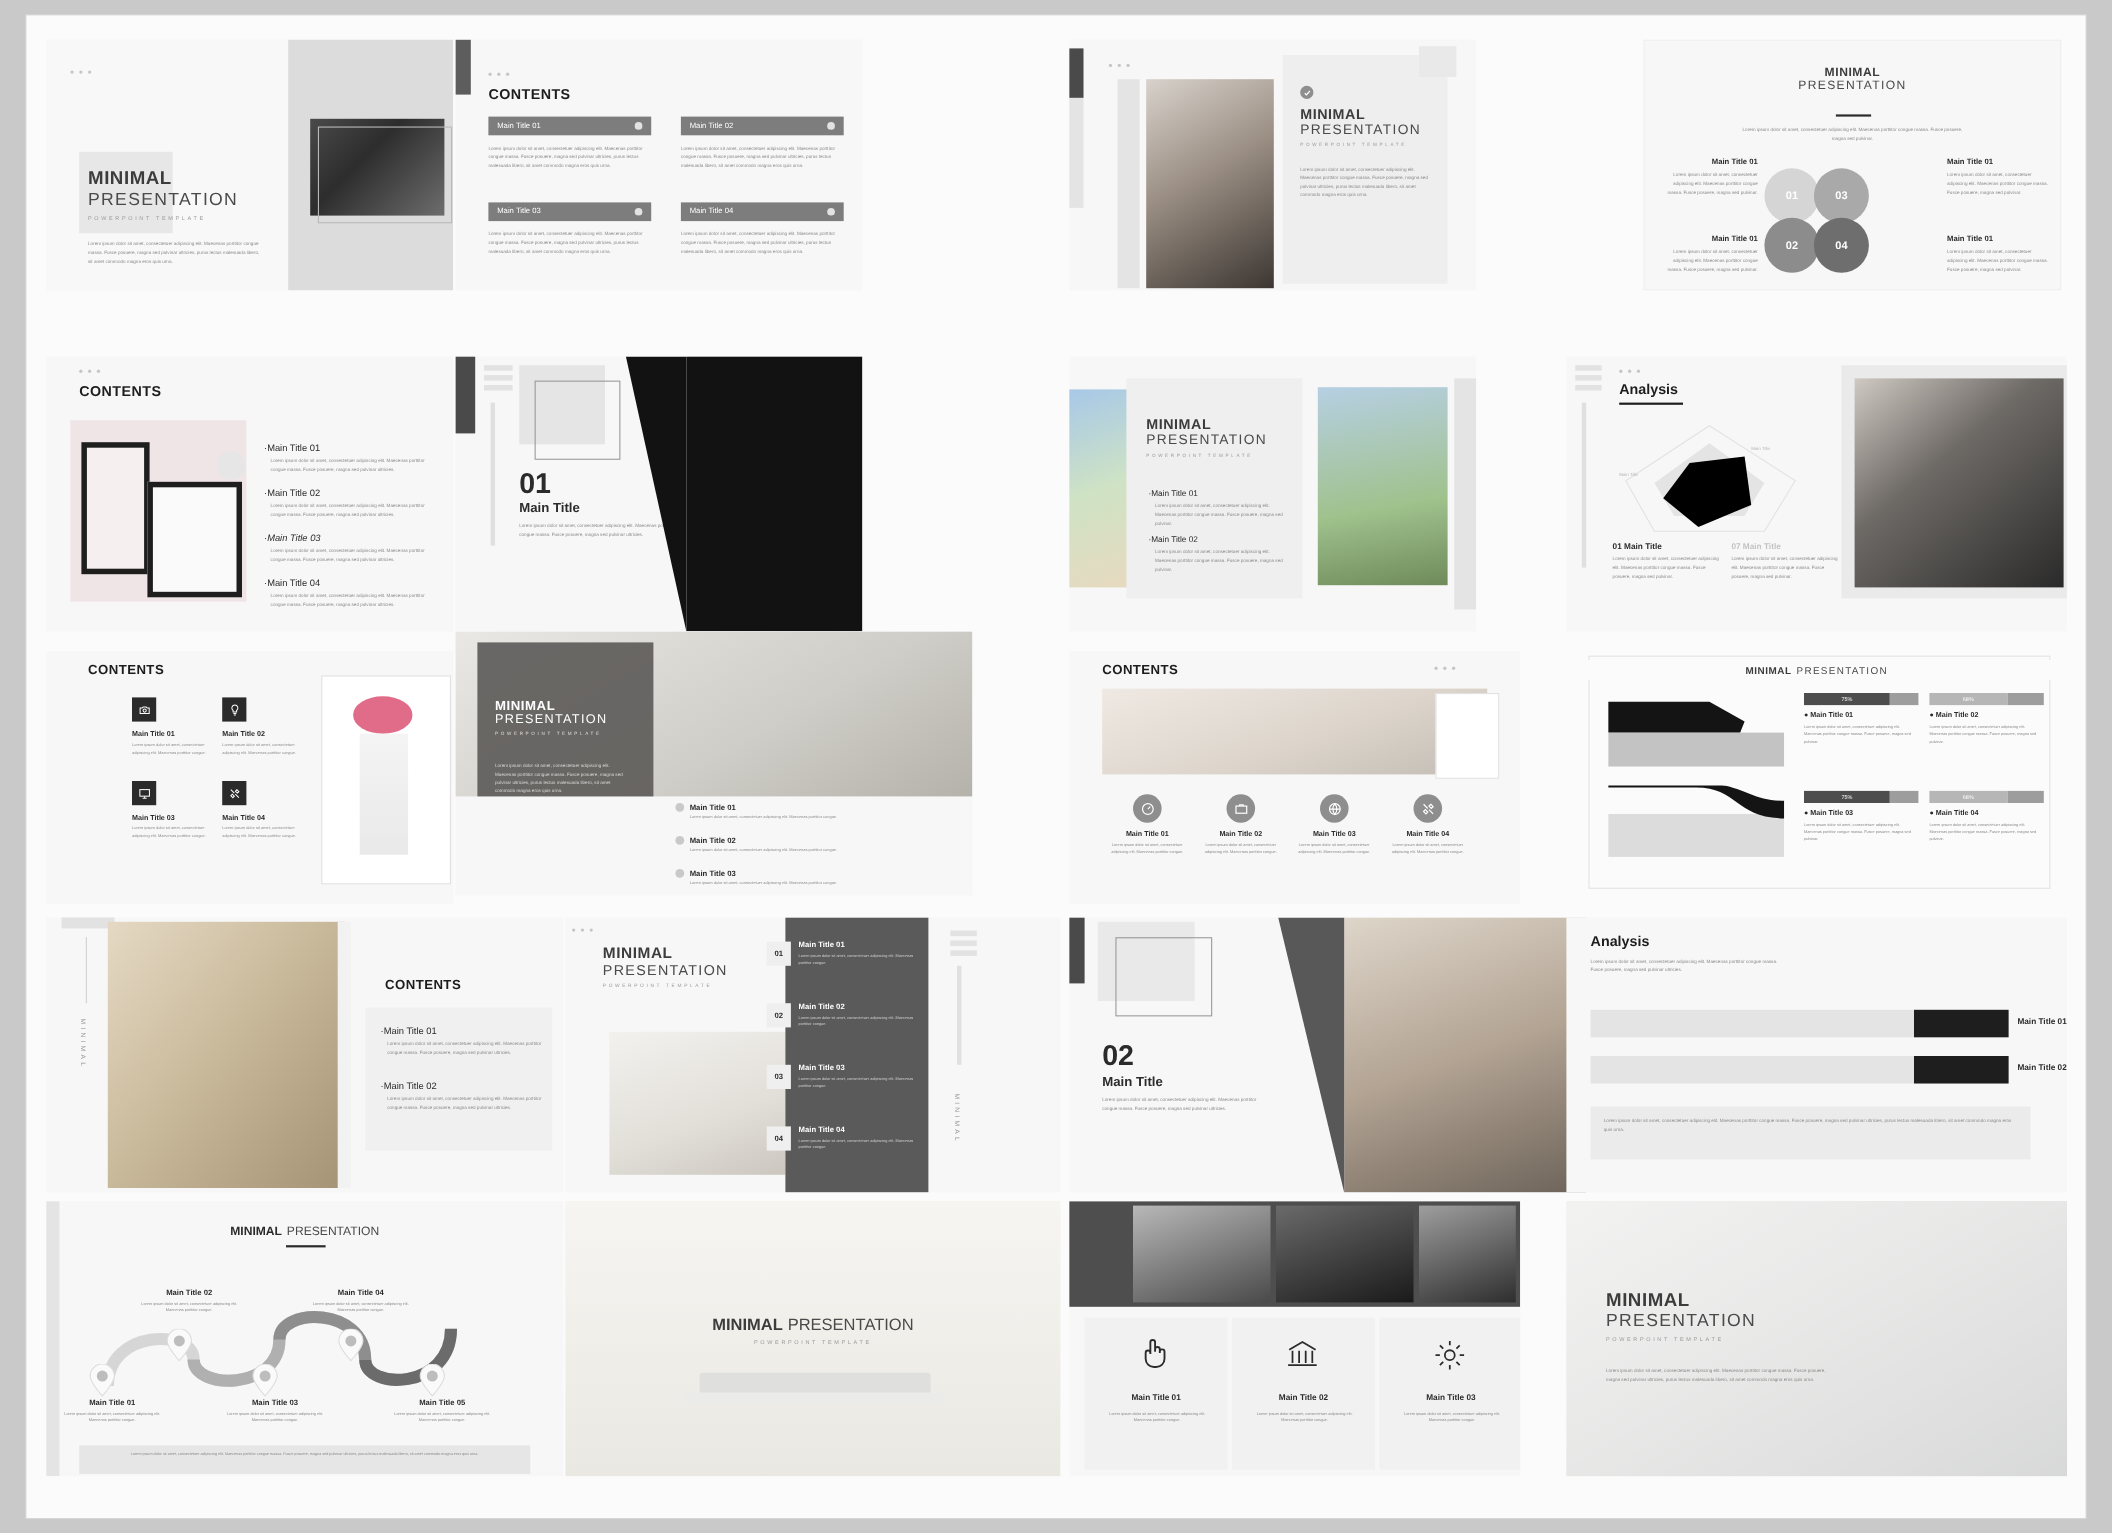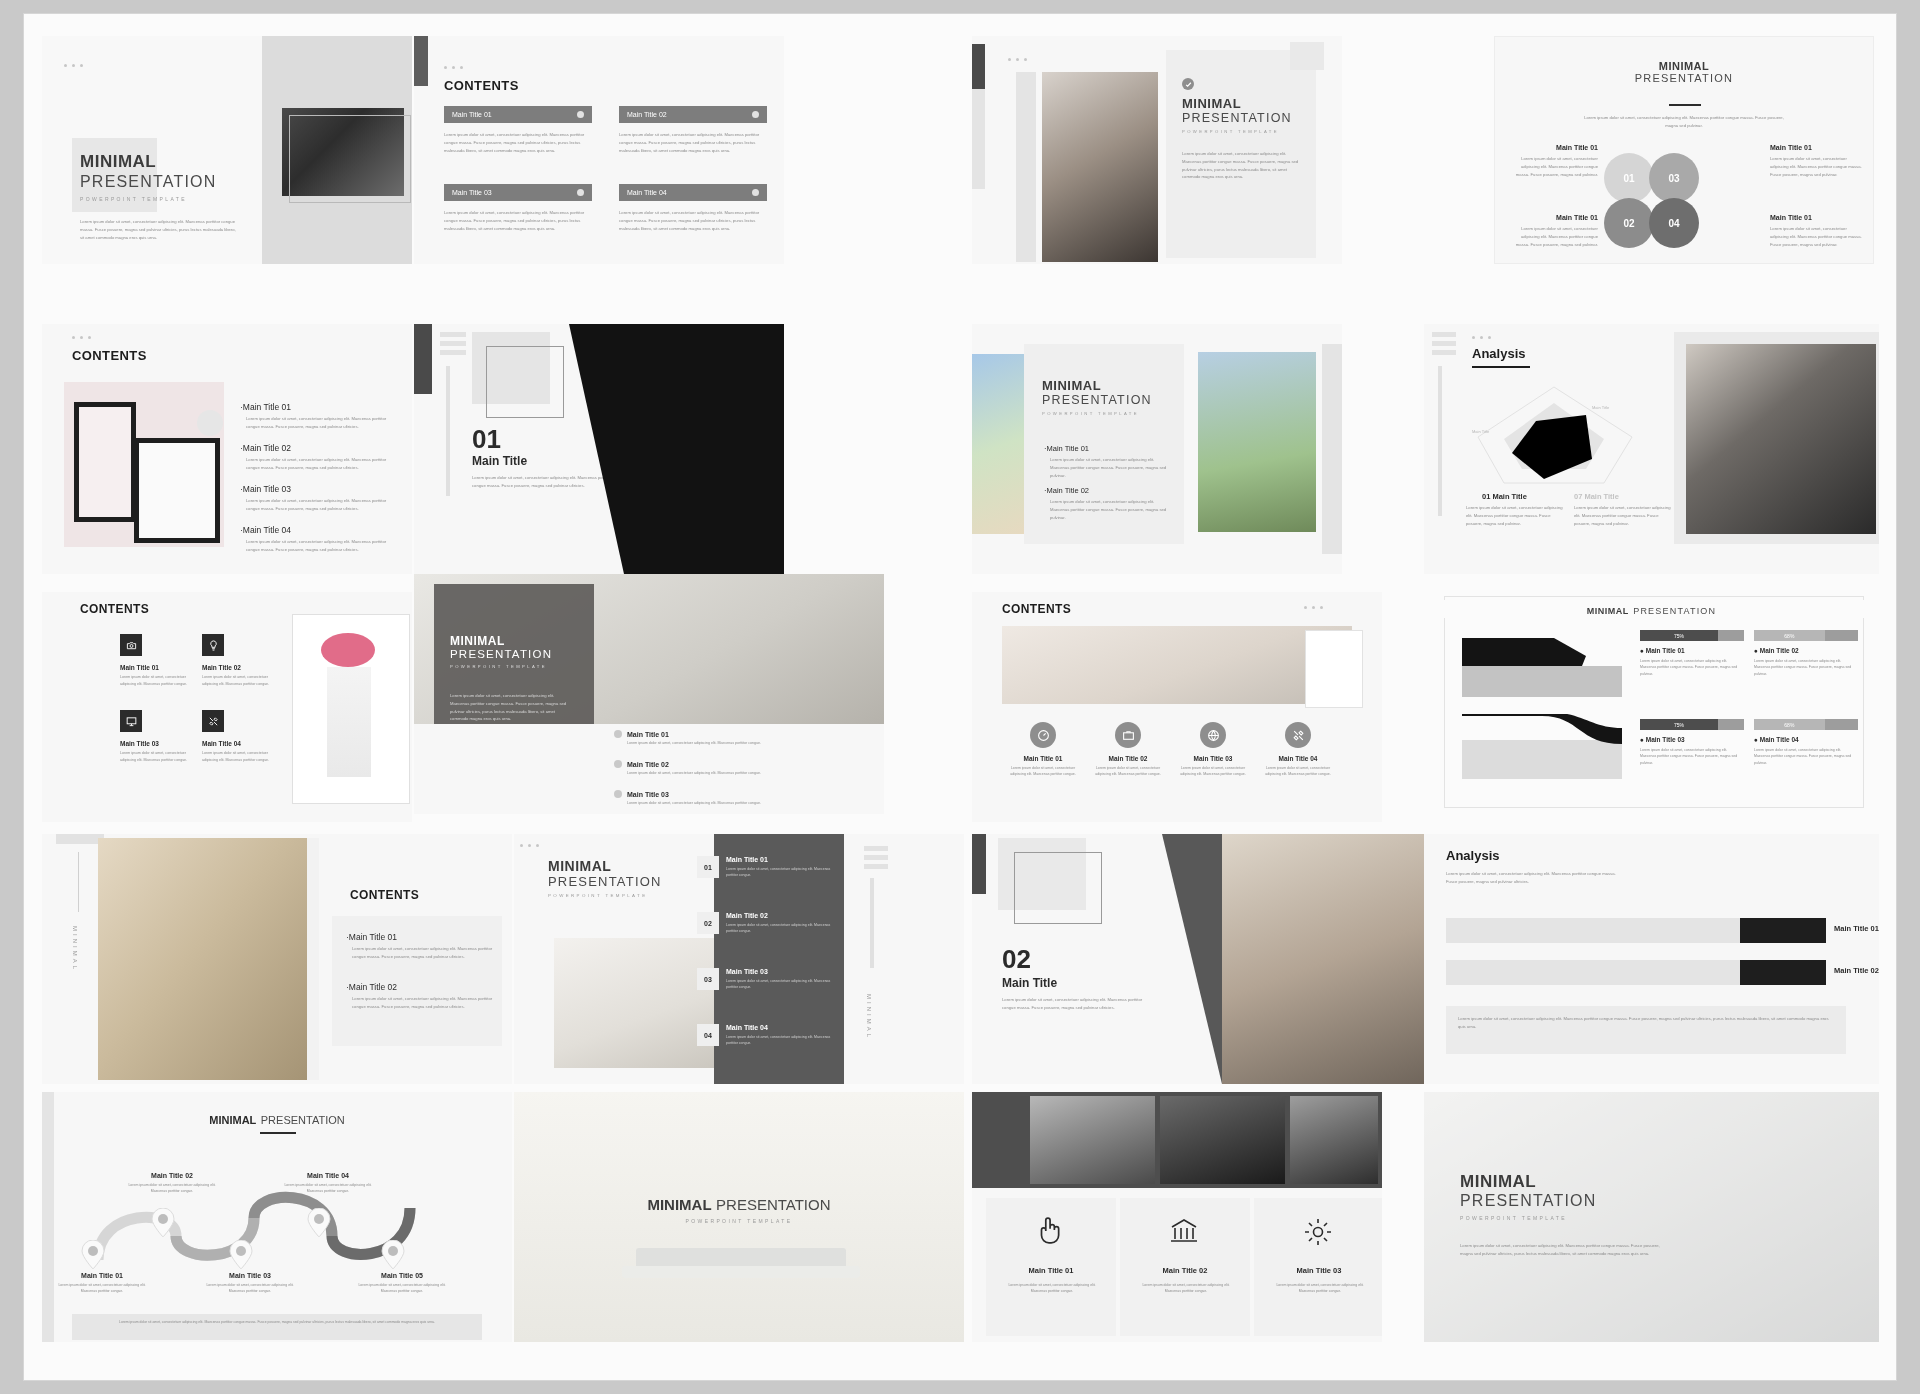--- a/index.html
+++ b/index.html
@@ -188,21 +188,21 @@
   <div style="position:absolute;left:155px;top:86px;width:26px;height:26px;border-radius:50%;background:#e6e6e6;"></div>
   <div style="position:absolute;left:198px;top:78px;width:150px;">
     <div style="font-size:8.5px;font-weight:500;color:#2b2b2b;">·<span>Main Title 01</span></div>
     <div class="lorem tiny" style="margin:3px 0 0 6px;">Lorem ipsum dolor sit amet, consectetuer adipiscing elit. Maecenas porttitor congue massa. Fusce posuere, magna sed pulvinar ultricies.</div>
   </div>
   <div style="position:absolute;left:198px;top:119px;width:150px;">
     <div style="font-size:8.5px;font-weight:500;color:#2b2b2b;">·<span>Main Title 02</span></div>
     <div class="lorem tiny" style="margin:3px 0 0 6px;">Lorem ipsum dolor sit amet, consectetuer adipiscing elit. Maecenas porttitor congue massa. Fusce posuere, magna sed pulvinar ultricies.</div>
   </div>
   <div style="position:absolute;left:198px;top:160px;width:150px;">
-    <div style="font-size:8.5px;font-weight:500;color:#2b2b2b;">·<span>Main Title 03</span></div>
+    <div style="font-size:8.5px;font-weight:500;color:#2b2b2b;font-style:italic;">·<span>Main Title 03</span></div>
     <div class="lorem tiny" style="margin:3px 0 0 6px;">Lorem ipsum dolor sit amet, consectetuer adipiscing elit. Maecenas porttitor congue massa. Fusce posuere, magna sed pulvinar ultricies.</div>
   </div>
   <div style="position:absolute;left:198px;top:201px;width:150px;">
     <div style="font-size:8.5px;font-weight:500;color:#2b2b2b;">·<span>Main Title 04</span></div>
     <div class="lorem tiny" style="margin:3px 0 0 6px;">Lorem ipsum dolor sit amet, consectetuer adipiscing elit. Maecenas porttitor congue massa. Fusce posuere, magna sed pulvinar ultricies.</div>
   </div>
 </div>
 
 <div class="slide" style="left:390px;top:310px;width:370px;height:250px;">
   <div style="position:absolute;left:0;top:0;width:18px;height:70px;background:#4a4a4a;"></div>
@@ -256,21 +256,21 @@
       </div>
   <div style="position:absolute;left:48px;top:22px;font-size:13px;font-weight:bold;color:#1d1d1d;">Analysis</div>
   <div style="position:absolute;left:48px;top:42px;width:58px;height:2px;background:#1d1d1d;"></div>
   <svg style="position:absolute;left:40px;top:55px;" width="180" height="110" viewBox="0 0 180 110">
     <polygon points="90,8 168,58 140,104 40,104 14,58" fill="none" stroke="#e2e2e2" stroke-width="1"></polygon>
     <polygon points="90,24 140,60 122,90 58,90 40,60" fill="#e4e4e4"></polygon>
     <polygon points="72,42 122,36 128,80 80,100 48,74" fill="#000"></polygon>
     <text x="128" y="30" font-size="4" fill="#b5b5b5" font-family="Liberation Sans">Main Title</text>
     <text x="8" y="54" font-size="4" fill="#b5b5b5" font-family="Liberation Sans">Main Title</text>
   </svg>
-  <div style="position:absolute;left:58px;top:168px;font-size:7.5px;font-weight:bold;color:#2b2b2b;">01 Main Title</div>
+  <div style="position:absolute;left:42px;top:168px;font-size:7.5px;font-weight:bold;color:#2b2b2b;">01 Main Title</div>
   <div class="lorem tiny" style="position:absolute;left:42px;top:180px;width:100px;">Lorem ipsum dolor sit amet, consectetuer adipiscing elit. Maecenas porttitor congue massa. Fusce posuere, magna sed pulvinar.</div>
   <div style="position:absolute;left:150px;top:168px;font-size:7.5px;font-weight:bold;color:#c3c3c3;">07 Main Title</div>
   <div class="lorem tiny" style="position:absolute;left:150px;top:180px;width:100px;">Lorem ipsum dolor sit amet, consectetuer adipiscing elit. Maecenas porttitor congue massa. Fusce posuere, magna sed pulvinar.</div>
   <div style="position:absolute;left:250px;top:8px;width:205px;height:212px;background:#eaeaea;"></div>
   <div style="position:absolute;left:262px;top:20px;width:190px;height:190px;background:linear-gradient(140deg,#cfc9c2,#6e6a66 40%,#2a2a2a);"></div>
 </div>
 
 <div class="slide" style="left:18px;top:578px;width:370px;height:230px;">
   <div class="contents-h" style="position:absolute;left:38px;top:10px;font-size:12px;">CONTENTS</div>
   <div style="position:absolute;left:78px;top:42px;width:78px;">

